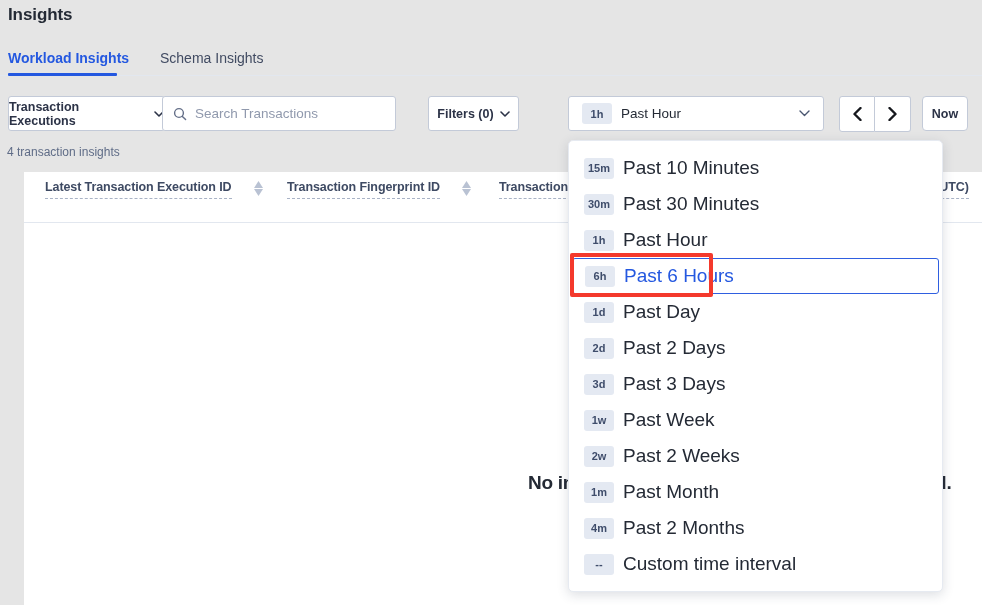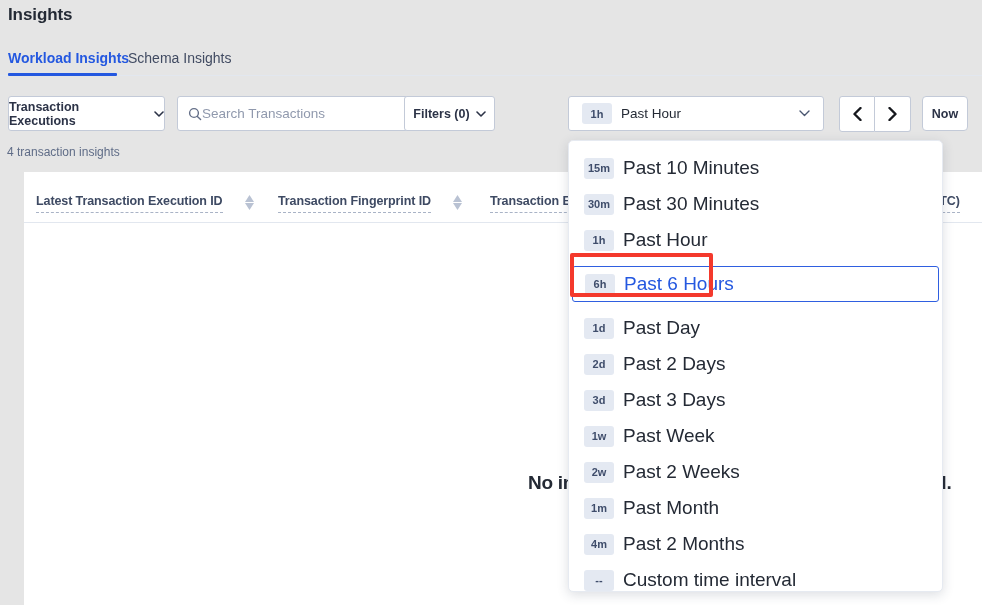--- a/index.html
+++ b/index.html
@@ -13,40 +13,40 @@
   .page-title {
     position:absolute; left:8px; top:5px;
     font-size:17px; font-weight:700; color:#242a35; letter-spacing:-0.1px;
   }
   .tabbar {
     position:absolute; left:0; top:47px; width:982px; height:29px;
     border-bottom:1px solid #e2e7ef;
   }
   .tab { position:absolute; top:3px; font-size:14px; cursor:pointer; white-space:nowrap; }
   .tab.active { left:8px; color:#2458e0; font-weight:700; }
-  .tab.inactive { left:128px; color:#414b62; font-weight:400; }
+  .tab.inactive { left:160px; color:#414b62; font-weight:400; }
   .tab-underline {
     position:absolute; left:8px; top:26px; width:109px; height:3px;
     background:#2458e0; border-radius:1px;
   }
   
   .ctl {
     position:absolute; top:96px; height:35px; background:#fff;
     border:1px solid #c3cad8; border-radius:3px;
     display:flex; align-items:center;
   }
   .btn-type { left:8px; width:157px; justify-content:center; gap:7px; cursor:pointer; }
   .btn-type .lbl { font-size:12.5px; font-weight:700; color:#2c3347; }
-  .search-box { left:177px; width:234px; padding:0 10px; gap:0; }
+  .search-box { left:162px; width:234px; padding:0 10px; gap:8px; }
   .search-box input {
     border:none; outline:none; flex:1; font-size:13.5px;
     font-family:"Liberation Sans", sans-serif; color:#242a35; background:transparent;
   }
   .search-box input::placeholder { color:#9099ad; }
-  .btn-filters { left:404px; width:91px; justify-content:center; gap:6px; cursor:pointer; }
+  .btn-filters { left:428px; width:91px; justify-content:center; gap:6px; cursor:pointer; }
   .btn-filters .lbl { font-size:12.5px; font-weight:700; color:#2c3347; }
   .btn-time { left:568px; width:256px; padding:0 13px; cursor:pointer; }
   .btn-time .lbl { font-size:13.5px; color:#242a35; margin-left:9px; }
   .btn-time .chev { margin-left:auto; }
   .badge {
     min-width:30px; height:21px; padding:0 4px; background:#e4e9f2; border-radius:3px;
     display:flex; align-items:center; justify-content:center;
     font-size:11px; font-weight:700; color:#3f4d6b;
   }
   .arrow-group { position:absolute; left:839px; top:96px; display:flex; }
@@ -58,23 +58,24 @@
   .arrow-btn.next { border-radius:0 3px 3px 0; border-left:none; }
   .btn-now { left:922px; width:46px; justify-content:center; cursor:pointer; border-radius:4px; }
   .btn-now .lbl { font-size:12.5px; font-weight:700; color:#2c3347; }
   .summary-text { position:absolute; left:7px; top:145px; font-size:12px; color:#5f6c87; }
   
   .table-card {
     position:absolute; left:24px; top:172px; width:1460px; height:433px; background:#fff;
   }
   .thead-border { position:absolute; left:0; top:50px; width:100%; height:1px; background:#e2e7ef; }
   .th {
-    position:absolute; top:22px; display:flex; align-items:flex-start;
+    position:absolute; top:8px; display:flex; align-items:flex-start;
     font-size:12.5px; font-weight:700; color:#3e4a63; cursor:pointer; white-space:nowrap;
     letter-spacing:-0.1px;
+    margin-left:9px;
   }
   .th .th-label { border-bottom:1px dashed #a9b3c6; padding-bottom:4px; }
   .sort-icon {
     display:flex; flex-direction:column; align-items:center; gap:1px;
     margin-left:22px; margin-top:1px; cursor:pointer;
   }
   .empty-state {
     position:absolute; left:528px; top:472px;
     font-size:19px; font-weight:700; color:#242a35; white-space:nowrap; letter-spacing:-0.3px;
   }
@@ -82,21 +83,21 @@
   .time-dropdown {
     position:absolute; left:568px; top:140px; width:375px; height:452px;
     background:#fff; border:1px solid #e6eaf1; border-radius:5px;
     box-shadow:0 3px 12px rgba(40,50,75,0.16); padding-top:9px; z-index:20;
   }
   .dd-item {
     height:36px; display:flex; align-items:center; padding-left:15px; cursor:pointer;
   }
   .dd-item .lbl { font-size:19px; color:#242a35; margin-left:9px; }
   .dd-item.selected {
-    margin:8px 3px; padding-left:12px; border:1px solid #2f5fe0; border-radius:3px;
+    margin:0 3px; padding-left:12px; border:1px solid #2f5fe0; border-radius:3px;
   }
   .dd-item.selected .lbl { color:#2458e0; }
   
   .annotation-box {
     position:absolute; left:570px; top:253px; width:143px; height:44px;
     border:4px solid #f4392c; border-radius:2px; z-index:30; pointer-events:none;
   }
   svg { display:block; }
 </style>
 </head>

